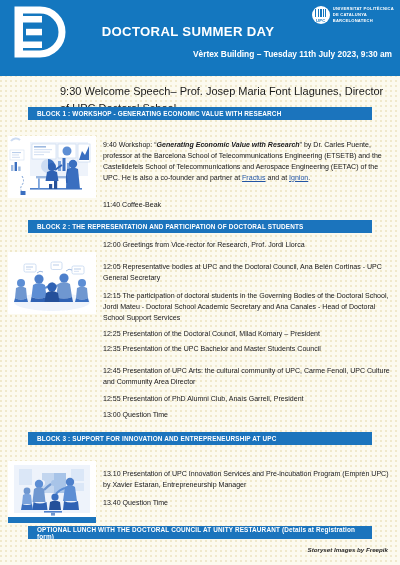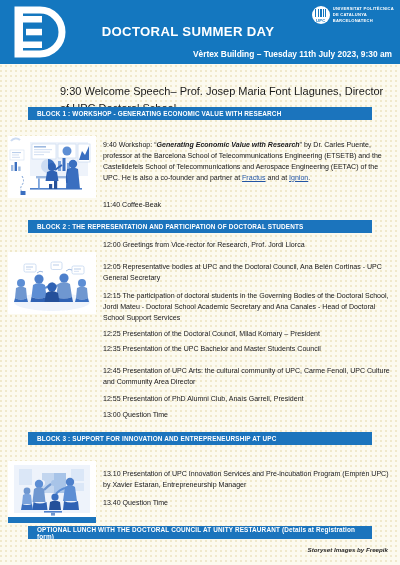--- a/index.html
+++ b/index.html
@@ -20,21 +20,21 @@
     background-color: #fcfaef;
     background-image:
       radial-gradient(circle at 1px 1px, rgba(228,216,170,0.55) 0.7px, transparent 0.8px);
     background-size: 5px 5px;
   }
 
   
   .header {
     position: absolute;
     left: 0; top: 0;
-    width: 400px; height: 64px;
+    width: 400px; height: 76px;
     background: #1477bf;
     overflow: hidden;
   }
   .logo-mark {
     position: absolute;
     left: 14px; top: 6px;
     width: 52px; height: 52px;
   }
   .logo-mark svg { display:block; }
   .header-title {

